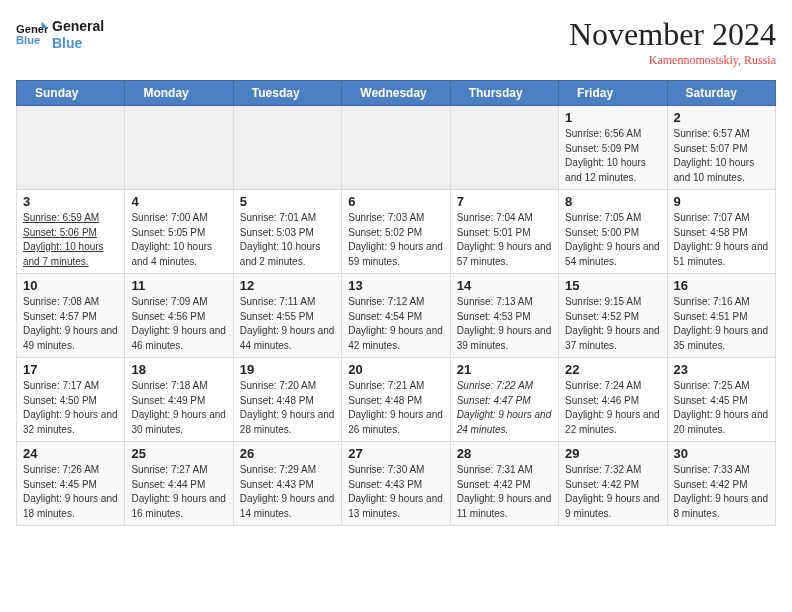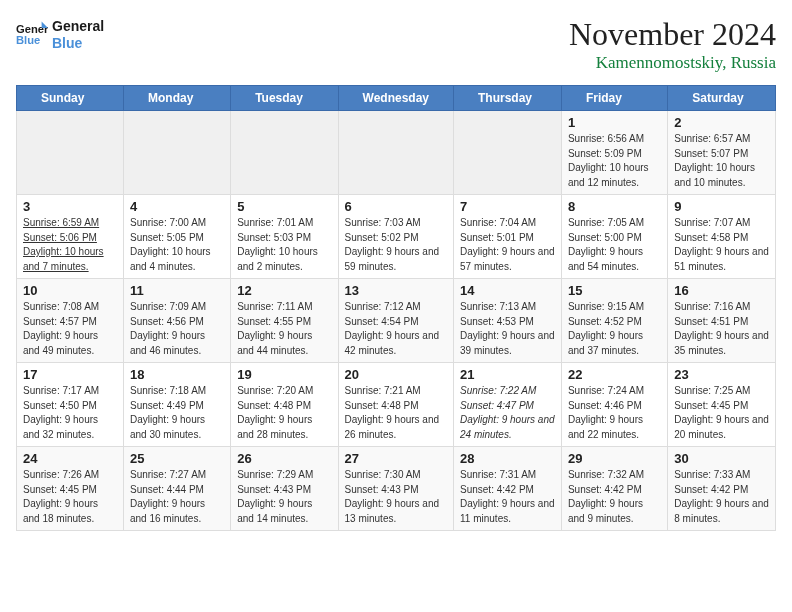--- a/index.html
+++ b/index.html
@@ -28,34 +28,34 @@
     .title-block {
       text-align: right;
       font-family: Liberation Serif, serif;
     }
     .month-title {
       font-size: 32px;
       font-weight: 300;
       color: #222;
     }
     .location {
-      font-size: 17px;
-      color: #15803d;
+      font-size: 12px;
+      color: #ef4444;
       font-weight: normal;
     }
     table {
       width: 100%;
       border-collapse: collapse;
       font-size: 10.5px;
     }
     thead th {
       background-color: #4a7fc1;
       color: #fff;
       text-align: left;
-      padding: 5px 24px;
+      padding: 5px 18px;
       font-size: 12px;
       font-weight: bold;
       border: 1px solid #3a6aaa;
     }
     tbody td {
       vertical-align: top;
       padding: 4px 6px;
       border: 1px solid #ddd;
       min-height: 80px;
       width: 14.28%;

